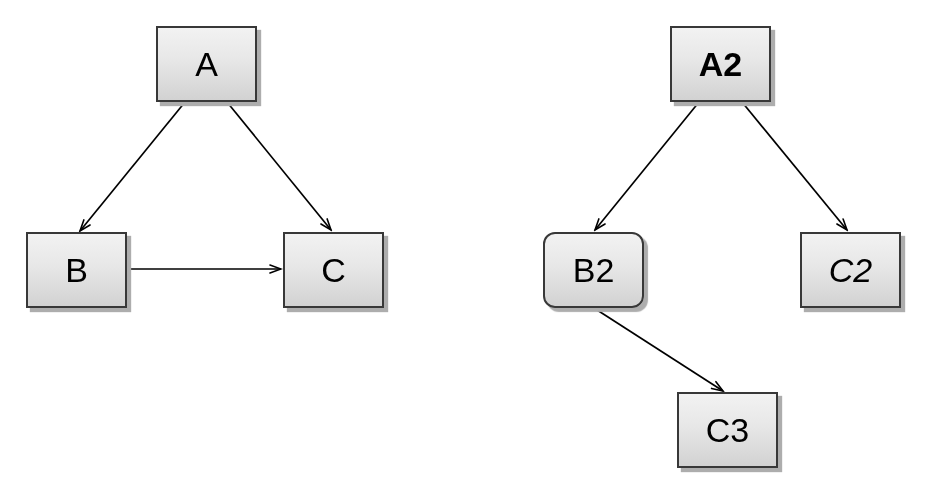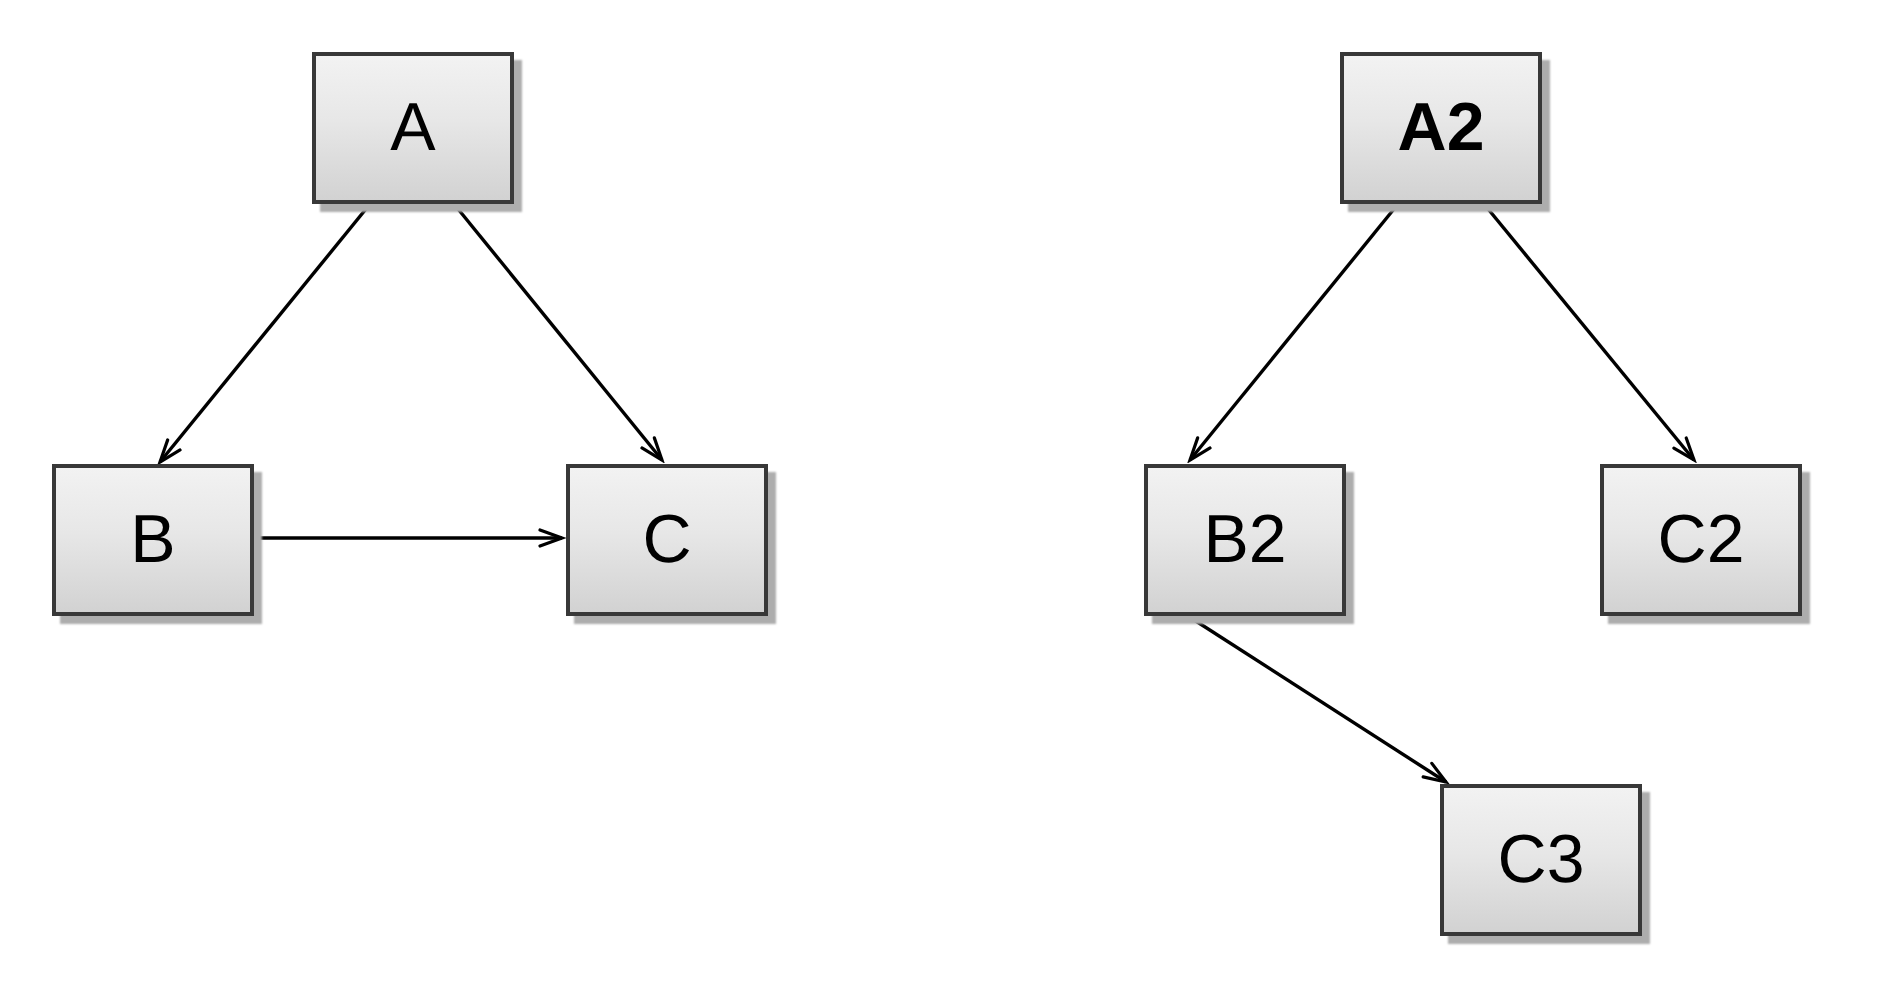--- a/index.html
+++ b/index.html
@@ -48,23 +48,23 @@
     font-size: 34px;
     color: #000000;
     line-height: 1;
     user-select: none;
   }
   
   .pos-A  { left: 156px; top: 26px;  }
   .pos-B  { left: 26px;  top: 232px; }
   .pos-C  { left: 283px; top: 232px; }
   .pos-A2 { left: 670px; top: 26px; font-weight: bold;  }
-  .pos-B2 { left: 572px; top: 232px; }
-  .pos-C2 { left: 800px; top: 232px; }
-  .pos-C3 { left: 677px; top: 392px; margin-left: 43px; }
+  .pos-B2 { left: 543px; top: 232px; border-radius: 12px; }
+  .pos-C2 { left: 800px; top: 232px; font-style: italic; }
+  .pos-C3 { left: 677px; top: 392px; }
 </style>
 </head>
 <body>
 
 <div class="canvas">
 
   <svg class="edges-layer" width="940" height="504" viewBox="0 0 940 504">
     <defs>
       <marker id="arrow" markerUnits="userSpaceOnUse" markerWidth="14" markerHeight="12" refX="12" refY="5" orient="auto">
         <path d="M1,1 L12,5 L1,9" fill="none" stroke="#000000" stroke-width="1.6" stroke-linecap="round" stroke-linejoin="miter"></path>

